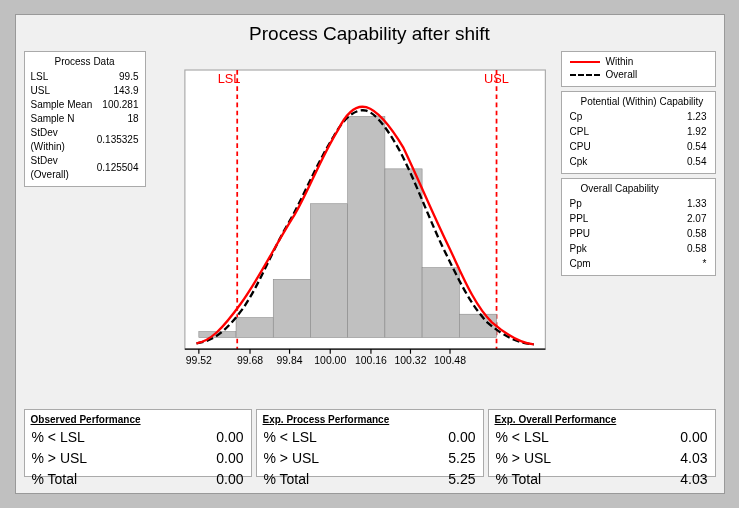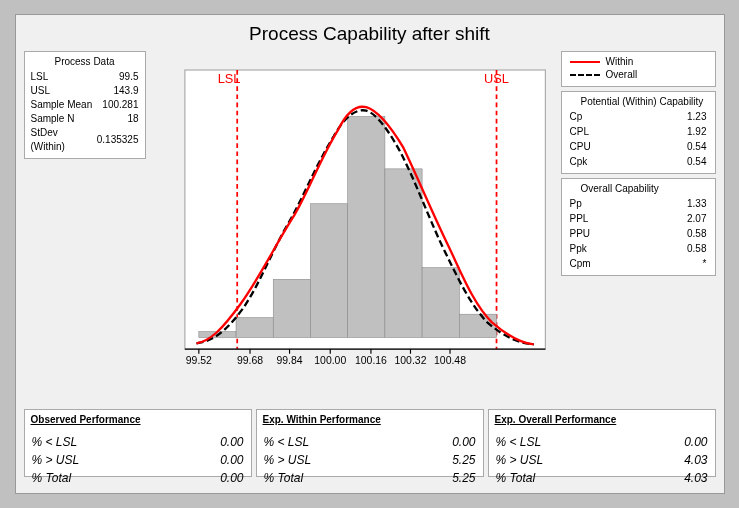--- a/index.html
+++ b/index.html
@@ -136,33 +136,32 @@
       border: 1px solid #aaa;
       background: #fff;
       padding: 4px 6px;
       font-size: 10px;
       flex: 1;
     }
     .bottom-box-title {
       font-size: 10px;
       font-weight: bold;
       color: #000;
-      margin-bottom: 8px;
+      margin-bottom: 2px;
       text-decoration: underline;
     }
     .bottom-box table {
       width: 100%;
       border-collapse: collapse;
     }
     .bottom-box td {
-      font-size: 12px;
+      font-size: 14px;
       color: #000;
       padding: 0 1px;
       line-height: 1.5;
-      font-style: italic;
     }
   </style>
 </head>
 <body>
 
 <div class="main-container">
   <div class="title">Process Capability after shift</div>
 
   <div class="content-area">
 
@@ -182,20 +181,24 @@
           <td>Sample Mean</td>
           <td class="td-right">100.281</td>
         </tr>
         <tr>
           <td>Sample N</td>
           <td class="td-right">18</td>
         </tr>
         <tr>
           <td>StDev (Within)</td>
           <td class="td-right">0.135325</td>
+        </tr>
+        <tr>
+          <td>StDev (Overall)</td>
+          <td class="td-right">0.125504</td>
         </tr>
       </tbody>
         </table>
     </div>
 
     <div class="chart-container">
       <svg class="chart-svg" viewBox="0 0 350 280">
 
         <rect x="30" y="5" width="310" height="240" fill="white" stroke="#aaa" stroke-width="1"></rect>
 
@@ -330,21 +333,21 @@
         </tr>
         <tr>
           <td>% Total</td>
           <td class="td-right">0.00</td>
         </tr>
       </tbody>
         </table>
     </div>
 
     <div class="bottom-box">
-      <div class="bottom-box-title">Exp. Within Performance</div>
+      <div class="bottom-box-title">Exp. Process Performance</div>
       <table>
         <tbody>
             <tr>
           <td>% &lt; LSL</td>
           <td class="td-right">0.00</td>
         </tr>
         <tr>
           <td>% &gt; USL</td>
           <td class="td-right">5.25</td>
         </tr>

